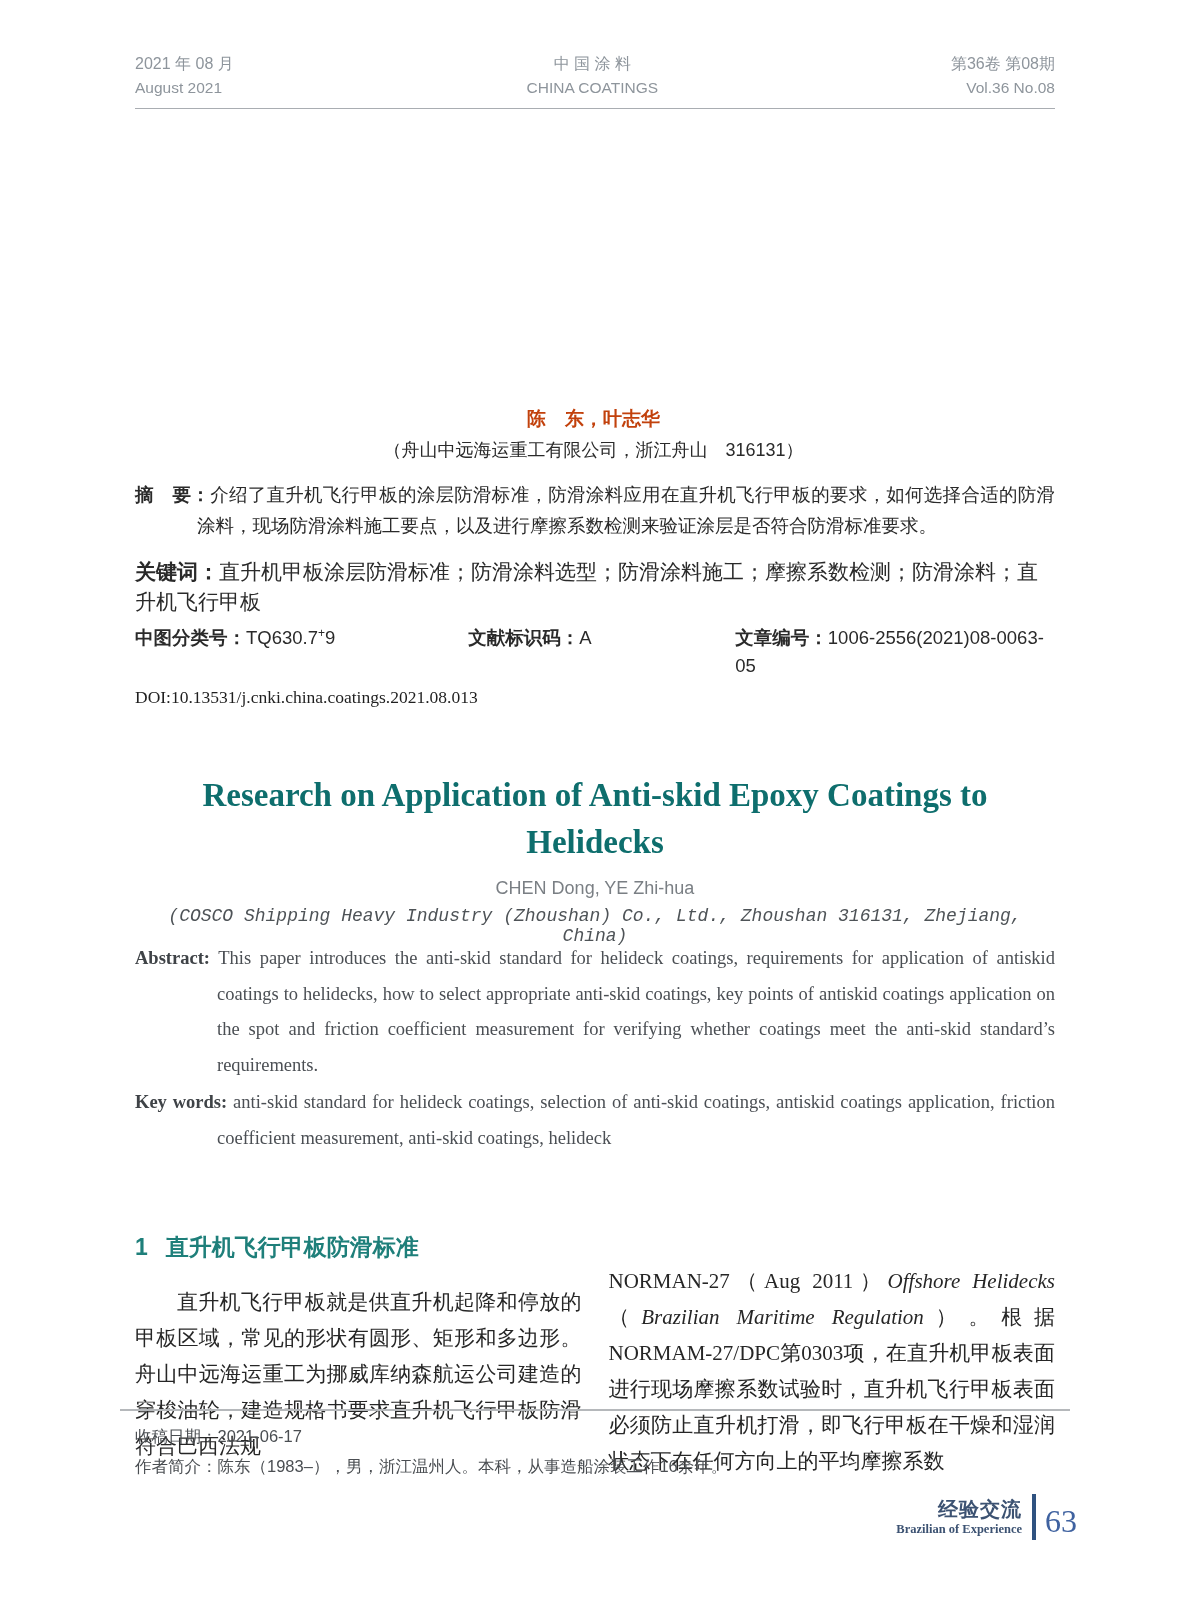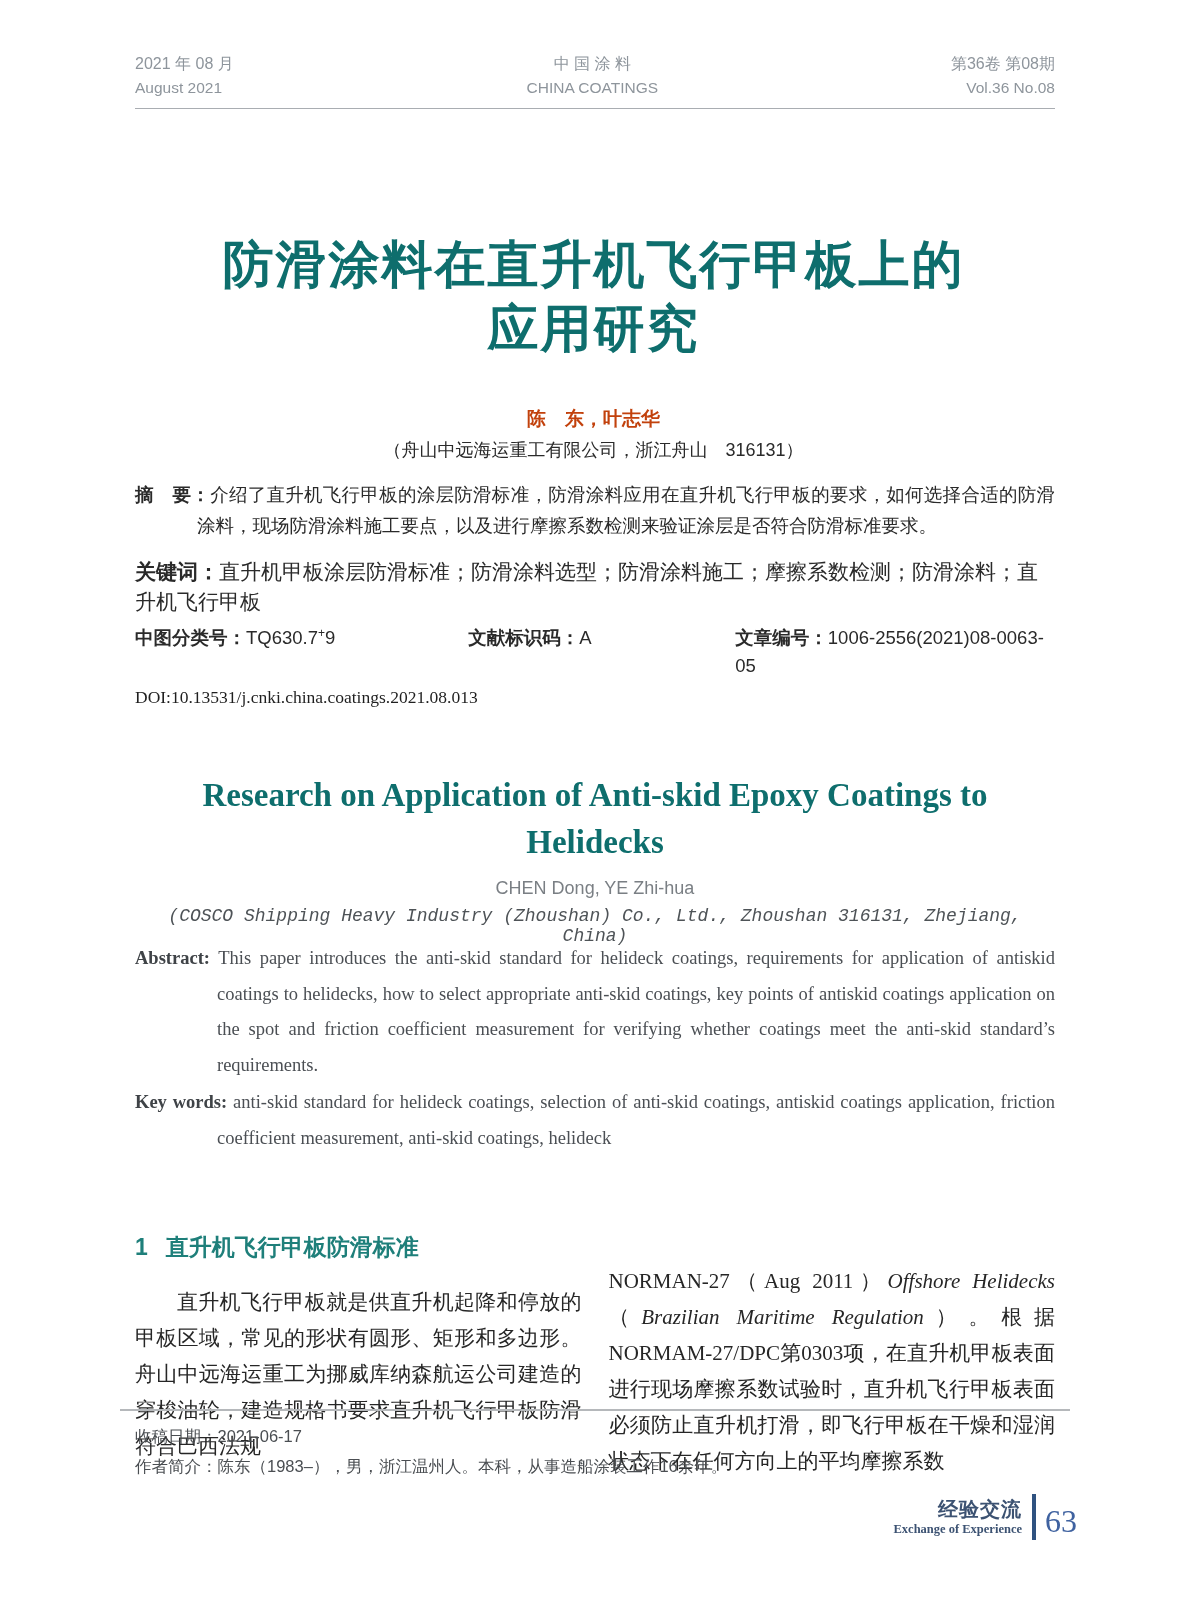--- a/index.html
+++ b/index.html
@@ -102,24 +102,20 @@
     <div class="col jh-center">
       <div class="cn">中 国 涂 料</div>
       <div class="en">CHINA COATINGS</div>
     </div>
     <div class="col jh-right">
       <div class="cn">第36卷 第08期</div>
       <div class="en">Vol.36  No.08</div>
     </div>
   </div>
 
-  <h1 class="cn-title">
-    <span>防滑涂料在直升机飞行甲板上的</span><br>
-    <span>应用研究</span>
-  </h1>
 
   <div class="cn-authors">陈　东，叶志华</div>
   <div class="cn-affil">（舟山中远海运重工有限公司，浙江舟山　316131）</div>
 
   <div class="cn-meta">
     <p class="hang"><b>摘　要：</b><span>介绍了直升机飞行甲板的涂层防滑标准，防滑涂料应用在直升机飞行甲板的要求，如何选择合适的防滑涂料，现场防滑涂料施工要点，以及进行摩擦系数检测来验证涂层是否符合防滑标准要求。</span></p>
     <p class="kw"><b>关键词：</b><span>直升机甲板涂层防滑标准；防滑涂料选型；防滑涂料施工；摩擦系数检测；防滑涂料；直升机飞行甲板</span></p>
     <div class="class-row">
       <div class="c1"><b>中图分类号：</b><span>TQ630.7</span><sup>+</sup><span>9</span></div>
       <div class="c2"><b>文献标识码：</b><span>A</span></div>
@@ -155,19 +151,19 @@
 
   <div class="footnote-rule"></div>
   <div class="footnotes">
     <div><span>收稿日期：</span><span>2021-06-17</span></div>
     <div><span>作者简介：</span><span>陈东（1983–），男，浙江温州人。本科，从事造船涂装工作16余年。</span></div>
   </div>
 
   <div class="page-footer">
     <div class="pf-text">
       <div class="pf-cn">经验交流</div>
-      <div class="pf-en">Exchange of Experience</div>
+      <div class="pf-en">Brazilian of Experience</div>
     </div>
     <div class="pf-bar"></div>
     <div class="pf-num">63</div>
   </div>
 
 </div>
 
 </body></html>

